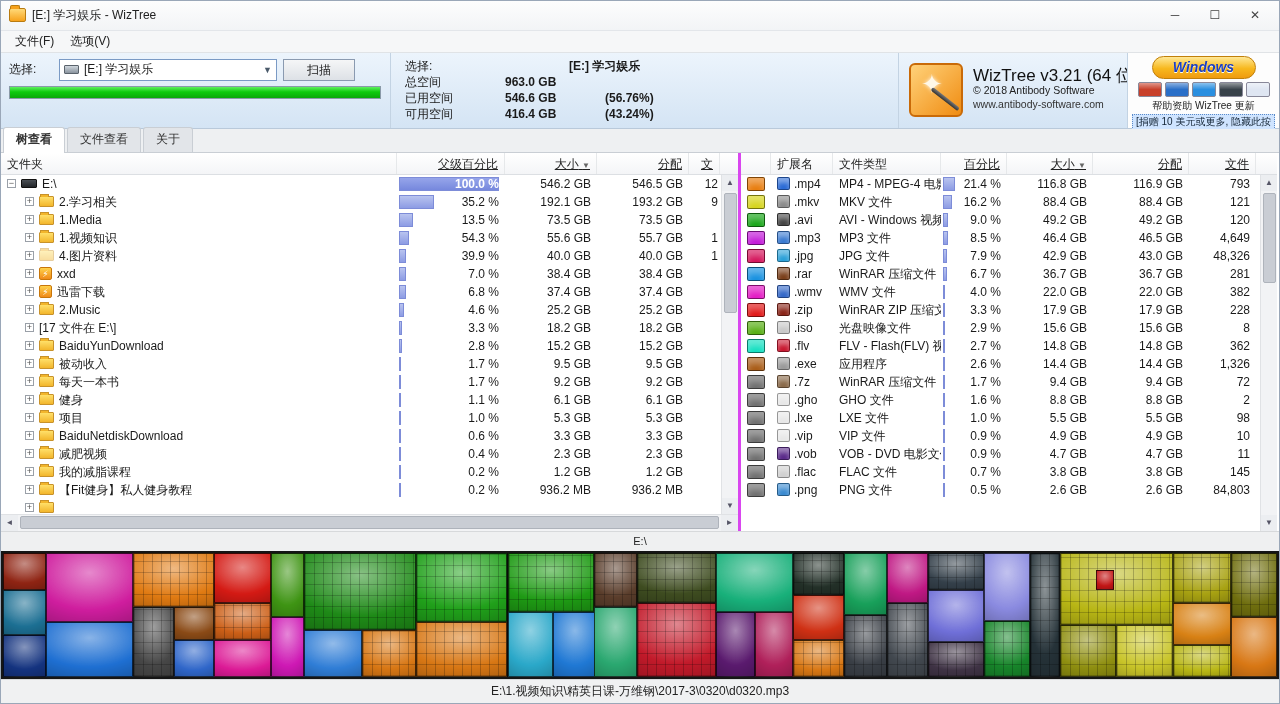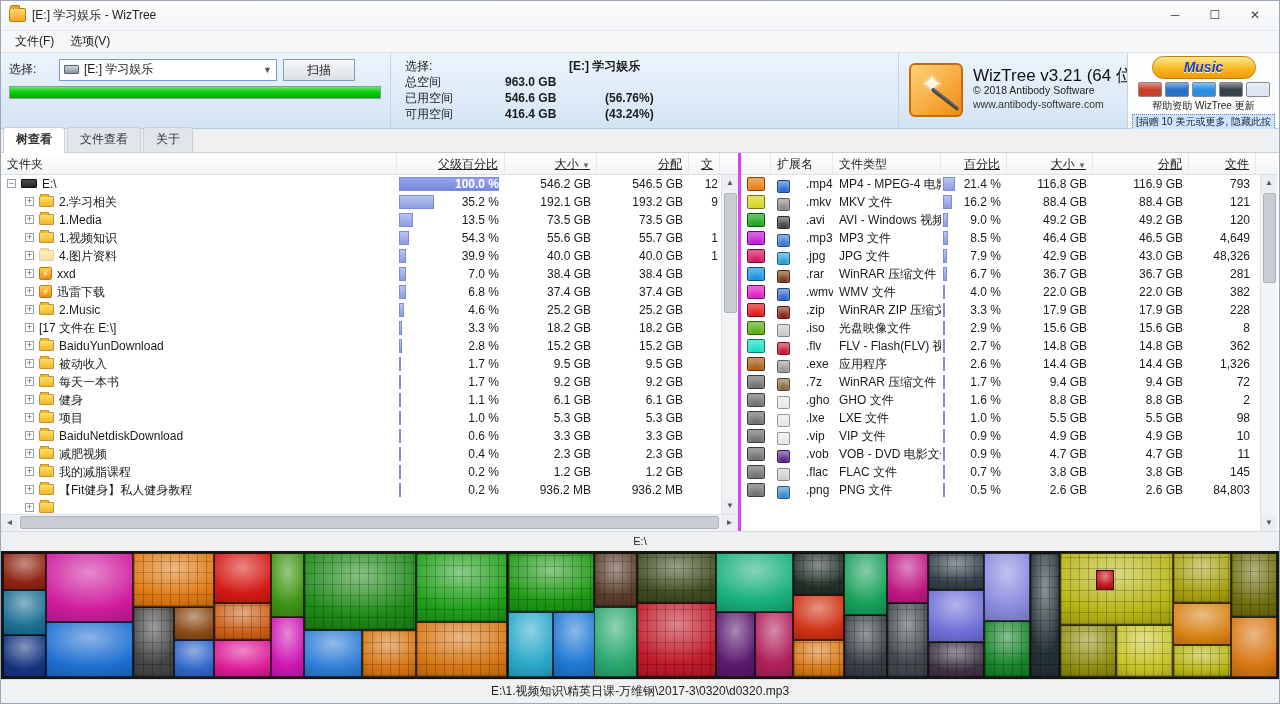--- a/index.html
+++ b/index.html
@@ -93,21 +93,21 @@
   .ico-drv2 { width:16px; height:9px; background:linear-gradient(#4a4f55,#23262a); border:1px solid #111; border-radius:1px; margin-right:5px; flex:0 0 16px;}
   .nm { overflow:hidden; text-overflow:clip;}
   .pbar { position:absolute; left:2px; top:2px; bottom:2px; background:linear-gradient(#b9c4ef,#8d9ce4); border:1px solid #7d8cd8;}
   .ptxt { position:absolute; right:6px; top:0; line-height:18px;}
   .trow.sel .pbar { background:linear-gradient(#96a5ea,#7688dd); }
   .trow.sel .ptxt { color:#fff; font-weight:bold;}
 
   
   .c-sw{width:30px; display:flex; align-items:center; justify-content:center;}
   .swatch { width:22px; height:14px; border:1px solid rgba(0,0,0,.45); border-radius:2px; box-shadow:inset 0 6px 6px rgba(255,255,255,.35);}
-  .c-ext{width:62px; display:flex; align-items:flex-end;gap:12px;}
+  .c-ext{width:62px; display:flex; align-items:center;}
   .ficon { width:13px; height:13px; border-radius:2px; border:1px solid rgba(0,0,0,.35); margin-right:4px; flex:0 0 13px; box-shadow:inset 0 5px 4px rgba(255,255,255,.4);}
   .c-type{width:108px;}
   .c-pct2{width:66px; position:relative; text-align:right;}
   .pbar2 { position:absolute; left:2px; top:2px; bottom:2px; background:linear-gradient(#b9c4ef,#8d9ce4); border:1px solid #7d8cd8;}
   .c-size2{width:86px;} .c-alloc2{width:96px;} .c-files2{width:67px;}
 
   
   .vscroll { width:17px; background:#f2f3f5; border-left:1px solid #e0e2e5; display:flex; flex-direction:column; align-items:center; flex:0 0 17px;}
   .varrow { height:16px; width:100%; text-align:center; font-size:8px; line-height:16px; color:#556; background:#eceef1;}
   .vthumb { width:13px; background:#c9cdd4; border:1px solid #aeb3bb; border-radius:2px; margin-top:2px;}
@@ -194,21 +194,21 @@
         <div class="wand"></div>
       </div>
       <div id="brand-lines">
         <div id="brand-app">WizTree v3.21 (64 位)</div>
         <div id="brand-copy">© 2018 Antibody Software</div>
         <div id="brand-site">www.antibody-software.com</div>
       </div>
     </div>
 
     <div id="tb-donate">
-      <div id="donate-btn">Music</div>
+      <div id="donate-btn">Windows</div>
       <div id="payment-icons">
           <span class="payicon" style="background: linear-gradient(rgba(255, 255, 255, 0.45), rgba(255, 255, 255, 0) 50%), rgb(200, 64, 42);"></span>
           <span class="payicon" style="background: linear-gradient(rgba(255, 255, 255, 0.45), rgba(255, 255, 255, 0) 50%), rgb(42, 111, 200);"></span>
           <span class="payicon" style="background: linear-gradient(rgba(255, 255, 255, 0.45), rgba(255, 255, 255, 0) 50%), rgb(42, 143, 224);"></span>
           <span class="payicon" style="background: linear-gradient(rgba(255, 255, 255, 0.45), rgba(255, 255, 255, 0) 50%), rgb(56, 66, 74);"></span>
           <span class="payicon" style="background: linear-gradient(rgba(255, 255, 255, 0.45), rgba(255, 255, 255, 0) 50%), rgb(223, 230, 242);"></span>
         </div>
       <div id="donate-note1">帮助资助 WizTree 更新</div>
       <div id="donate-note2">[捐赠 10 美元或更多, 隐藏此按钮]</div>
     </div>

